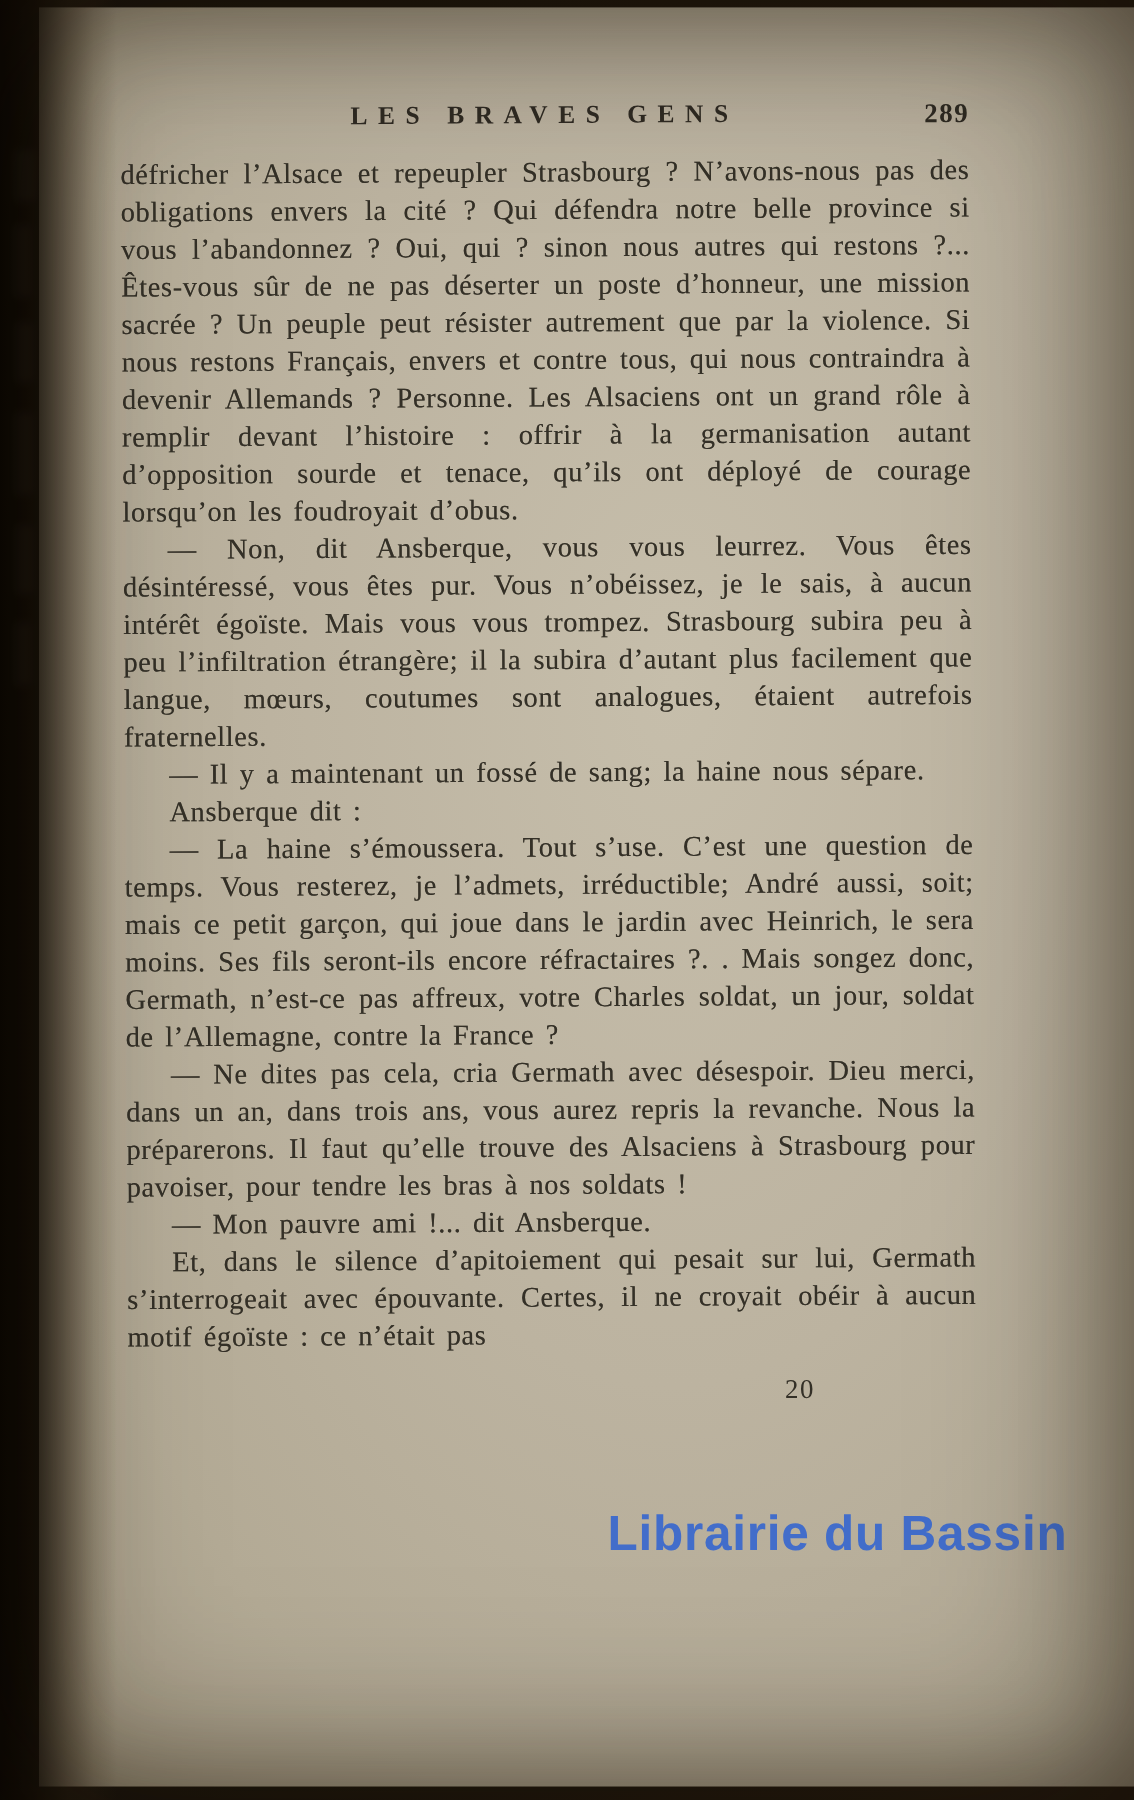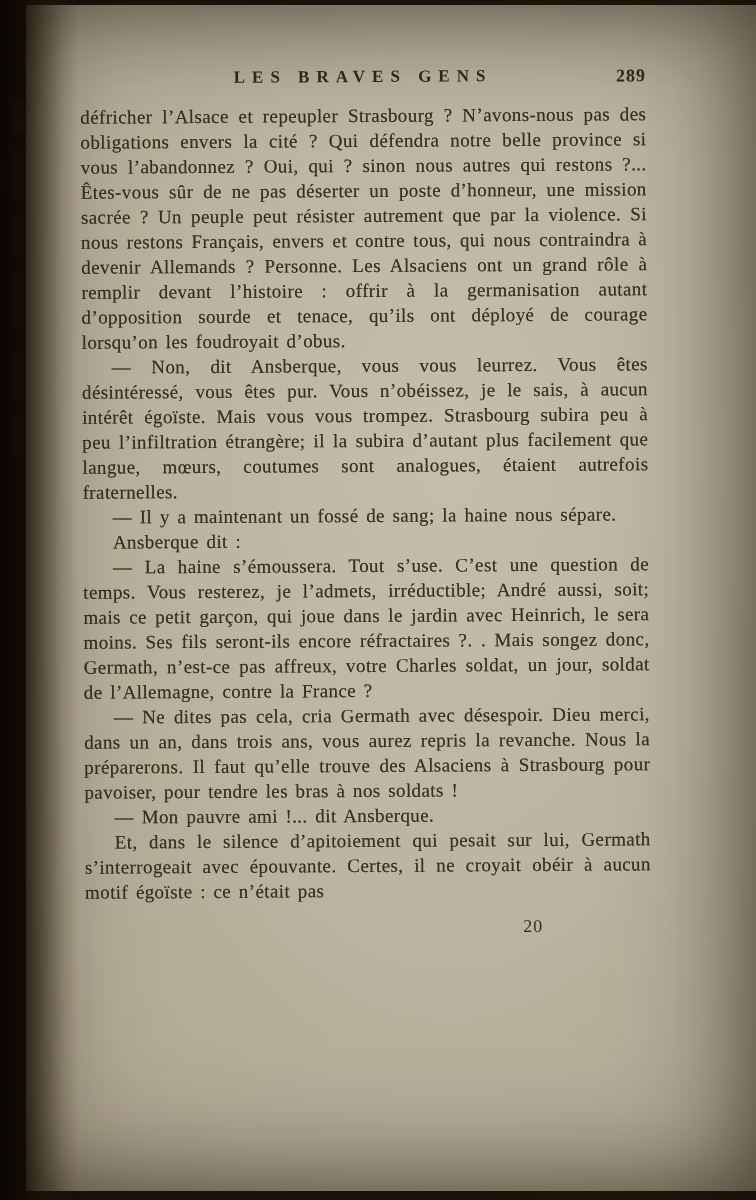--- a/index.html
+++ b/index.html
@@ -140,20 +140,21 @@
           <p class="indent">— Mon pauvre ami !... dit Ansberque.</p>
           <p class="indent">Et, dans le silence d’apitoiement qui pesait sur lui, Germath s’interrogeait avec épouvante. Certes, il ne croyait obéir à aucun motif égoïste : ce n’était pas</p>
         </div>
 
       <div class="footer-page-number">
         <span>20</span>
       </div>
 
     </div>
 
+    <div class="watermark" style="color: rgb(46, 98, 211);">Librairie du Bassin</div>
 
   </div>
 
   <div class="ghost-mark" style="left:8px; top:100px;  width:14px; height:34px;"></div>
   <div class="ghost-mark" style="left:7px; top:150px;  width:13px; height:48px;"></div>
   <div class="ghost-mark" style="left:9px; top:215px;  width:12px; height:40px;"></div>
   <div class="ghost-mark" style="left:8px; top:275px;  width:13px; height:55px;"></div>
   <div class="ghost-mark" style="left:9px; top:350px;  width:12px; height:46px;"></div>
   <div class="ghost-mark" style="left:8px; top:415px;  width:12px; height:42px;"></div>
 

